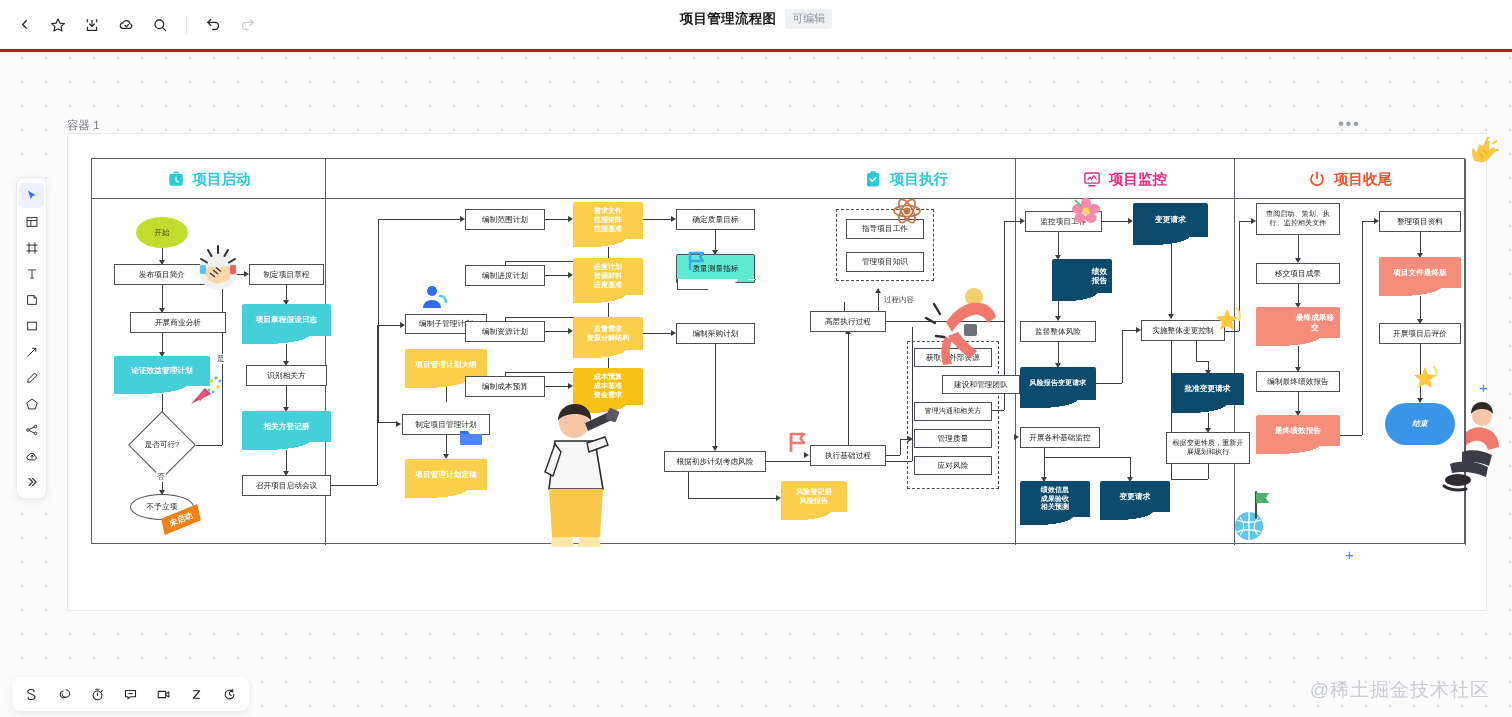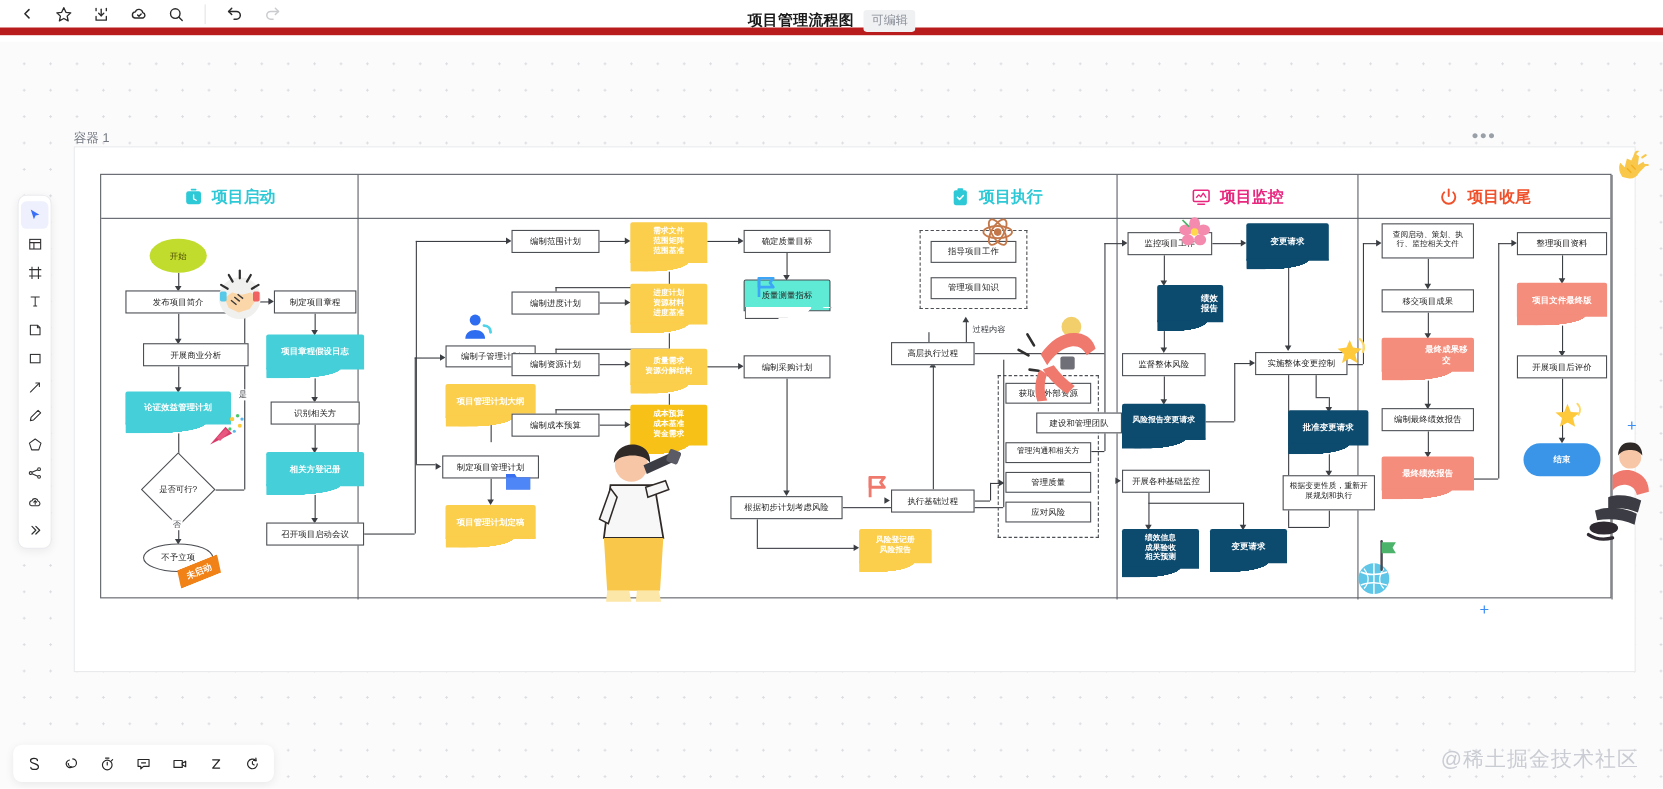--- a/index.html
+++ b/index.html
@@ -6,22 +6,22 @@
   html, body {
     width: 1512px; height: 717px;
     font-family: "Liberation Sans", "DejaVu Sans", sans-serif;
     overflow: hidden;
     background: #ffffff;
   }
   #app { position: relative; width: 1512px; height: 717px; }
 
   
   .topbar {
-    position: absolute; top: 0; left: 0; width: 1512px; height: 32px;
-    background: #ffffff; border-bottom: 7px solid #b91c1c;
+    position: absolute; top: 0; left: 0; width: 1512px; height: 52px;
+    background: #ffffff; border-bottom: 3px solid #b91c1c;
     display: flex; align-items: center; z-index: 40;
   }
   .tb-icons { display: flex; align-items: center; padding-left: 8px; gap: 2px; }
   .tb-btn {
     width: 32px; height: 28px; display: flex; align-items: center; justify-content: center;
     border-radius: 5px; cursor: pointer; color: #2b2b2b;
   }
   .tb-sep { width: 1px; height: 18px; background: #e4e4e4; margin: 0 8px; }
   .tb-title-wrap {
     position: absolute; left: 0; right: 0; top: 0; height: 38px;
@@ -634,21 +634,21 @@
         <div class="ln lnv" style="left:1328px; top:73px; height:24px;"></div>
         <div class="ar ar-d" style="left:1324.5px; top:94px;"></div>
         <div class="node doc doc-salmon" style="left:1287px; top:98px; width:82px; height:31px;">项目文件最终版</div>
 
         <div class="ln lnv" style="left:1328px; top:137px; height:26px;"></div>
         <div class="ar ar-d" style="left:1324.5px; top:160px;"></div>
         <div class="node rect" style="left:1287px; top:164px; width:82px; height:21px;">开展项目后评价</div>
 
         <div class="ln lnv" style="left:1328px; top:185px; height:57px;"></div>
         <div class="ar ar-d" style="left:1324.5px; top:239px;"></div>
-        <div class="node pill" style="left:1293px; top:244px; width:70px; height:30px;">结束</div>
+        <div class="node pill" style="left:1293px; top:244px; width:70px; height:42px;font-style:italic;">结束</div>
 
         <svg class="deco" style="left:100px; top:82px;" width="52" height="52" viewBox="0 0 52 52">
           <circle cx="26" cy="30" r="19" fill="#f0f0ef"></circle>
           <g stroke="#2f2f2f" stroke-width="2" stroke-linecap="round">
               <path d="M26 5v7"></path>
               <path d="M16 9l3.5 6"></path>
               <path d="M36 9l-3.5 6"></path>
               <path d="M9 18l6 3.5"></path>
               <path d="M43 18l-6 3.5"></path>
             </g>

